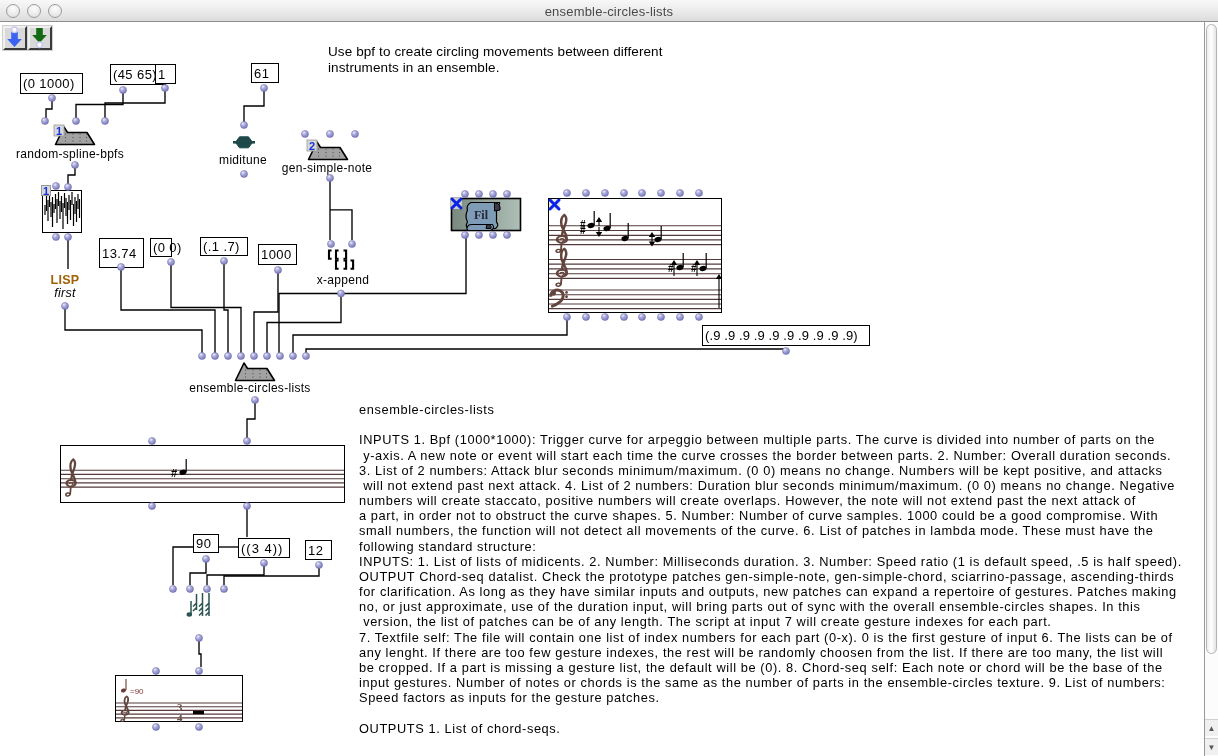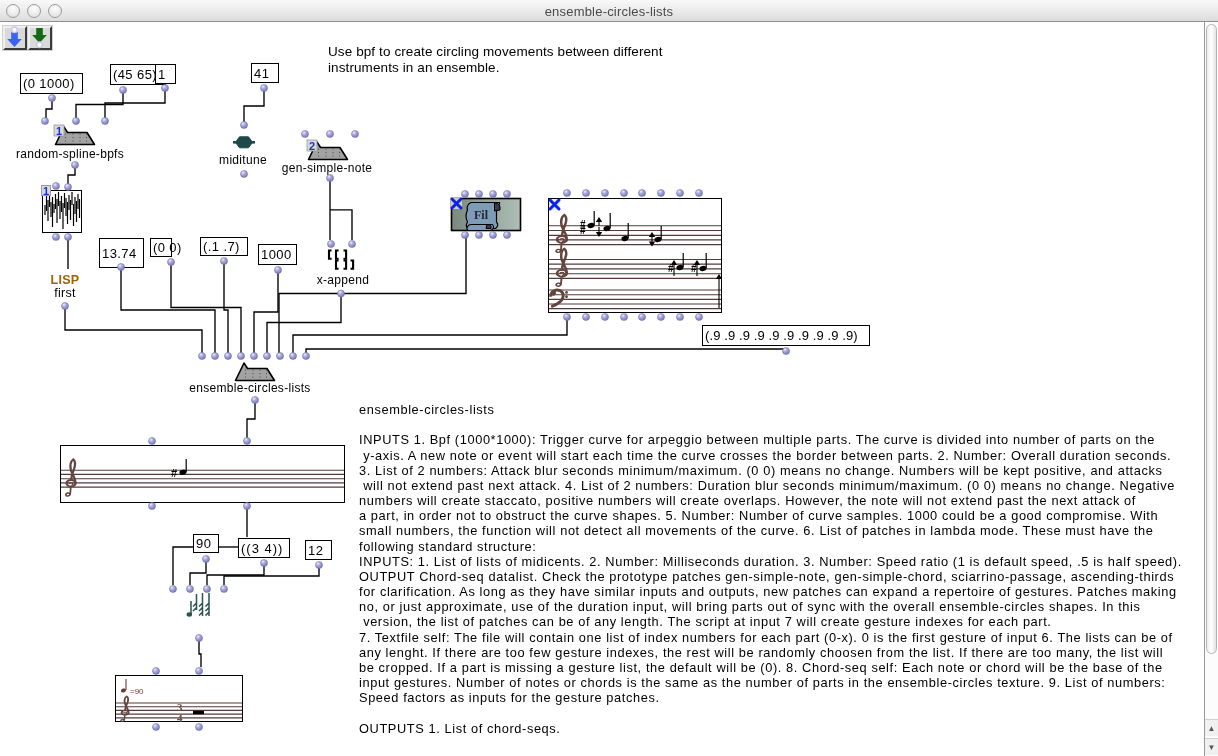--- a/index.html
+++ b/index.html
@@ -14,21 +14,21 @@
 .btn { position:absolute; width:24px; height:24px; background:#d9d9d9;
   border-top:2px solid #f0f0f0; border-left:2px solid #f0f0f0;
   border-right:2px solid #3a3a3a; border-bottom:2px solid #3a3a3a;
   outline:1px solid #cfcfcf; }
 .vb { position:absolute; background:#fff; border:1.4px solid #000; font-size:13px;
   color:#000; padding-left:2px; display:flex; align-items:center; letter-spacing:0.4px; white-space:nowrap; overflow:visible;}
 .lb { position:absolute; width:300px; text-align:center; font-size:12px; color:#000; letter-spacing:0.3px; }
 .scorebox { position:absolute; background:#fff; border:1.4px solid #000; }
 #lisp { position:absolute; left:0px; top:273px; width:130px; text-align:center;
   font-weight:bold; color:#a16207; font-size:12.5px; letter-spacing:0.3px; }
-#first { position:absolute; left:0px; top:286px; width:130px; text-align:center; font-size:12.5px; letter-spacing:0.3px; }
+#first { position:absolute; left:0px; top:286px; width:130px; text-align:center; font-size:12.5px; letter-spacing:0.3px;font-style:italic; }
 #note1 { position:absolute; left:328px; top:44px; font-size:13.5px; line-height:15.5px; letter-spacing:0.1px;}
 #bigtext { position:absolute; left:359px; top:402px; font-size:12.8px; line-height:15.17px;
   white-space:pre; letter-spacing:0.6px; }
 #overlay { position:absolute; left:0; top:0; pointer-events:none; }
 #scrollbar { position:absolute; right:0; top:22px; width:14px; height:734px;
   background:#fcfcfc; border-left:1px solid #999; }
 #thumb { position:absolute; left:1px; top:2px; width:11px; height:630px; border-radius:6px;
   background:linear-gradient(90deg,#ededed,#ffffff 45%,#e4e4e4); border:1px solid #b4b4b4; }
 .sbarrow { position:absolute; right:0; width:13px; height:17px; background:#f0f0f0;
   color:#555; font-size:8px; text-align:center; line-height:17px; border-top:1px solid #d0d0d0; }
@@ -50,21 +50,21 @@
   <path d="M11.2 32 L17.8 32 L17.8 39 L21.8 39 L14.5 47 L7.2 39 L11.2 39 Z" fill="#3b62f0"></path>
   <circle cx="14.5" cy="29.8" r="2.8" fill="#fff" stroke="#c8c8f2" stroke-width="1.4"></circle>
   <path d="M36.2 28 L42.8 28 L42.8 35 L46.8 35 L39.5 43 L32.2 35 L36.2 35 Z" fill="#136813"></path>
   <circle cx="39.5" cy="44.8" r="2.8" fill="#fff" stroke="#c8c8f2" stroke-width="1.4"></circle>
  </g>
 </svg>
 <div id="note1">Use bpf to create circling movements between different<br>instruments in an ensemble.</div>
 <div class="vb" style="left:20px;top:73px;width:63px;height:21px;">(0 1000)</div>
     <div class="vb" style="left:110px;top:64px;width:56px;height:21px;">(45 65)</div>
     <div class="vb" style="left:155px;top:64px;width:21px;height:20px;">1</div>
-    <div class="vb" style="left:251px;top:63px;width:28px;height:20px;">41</div>
+    <div class="vb" style="left:251px;top:63px;width:28px;height:20px;">61</div>
     <div class="vb" style="left:99px;top:238px;width:45px;height:30px;">13.74</div>
     <div class="vb" style="left:150px;top:238px;width:22px;height:19px;">(0 0)</div>
     <div class="vb" style="left:200px;top:237px;width:48px;height:19px;">(.1 .7)</div>
     <div class="vb" style="left:258px;top:244px;width:39px;height:21px;">1000</div>
     <div class="vb" style="left:702px;top:325px;width:168px;height:21px;letter-spacing:0.1px;">(.9 .9 .9 .9 .9 .9 .9 .9 .9 .9)</div>
     <div class="vb" style="left:193px;top:534px;width:26px;height:19px;">90</div>
     <div class="vb" style="left:238px;top:538px;width:52px;height:20px;letter-spacing:1px;">((3 4))</div>
     <div class="vb" style="left:305px;top:540px;width:27px;height:20px;">12</div>
 <div class="lb" style="left:-80px;top:147px;">random-spline-bpfs</div>
     <div class="lb" style="left:177px;top:161px;">gen-simple-note</div>

